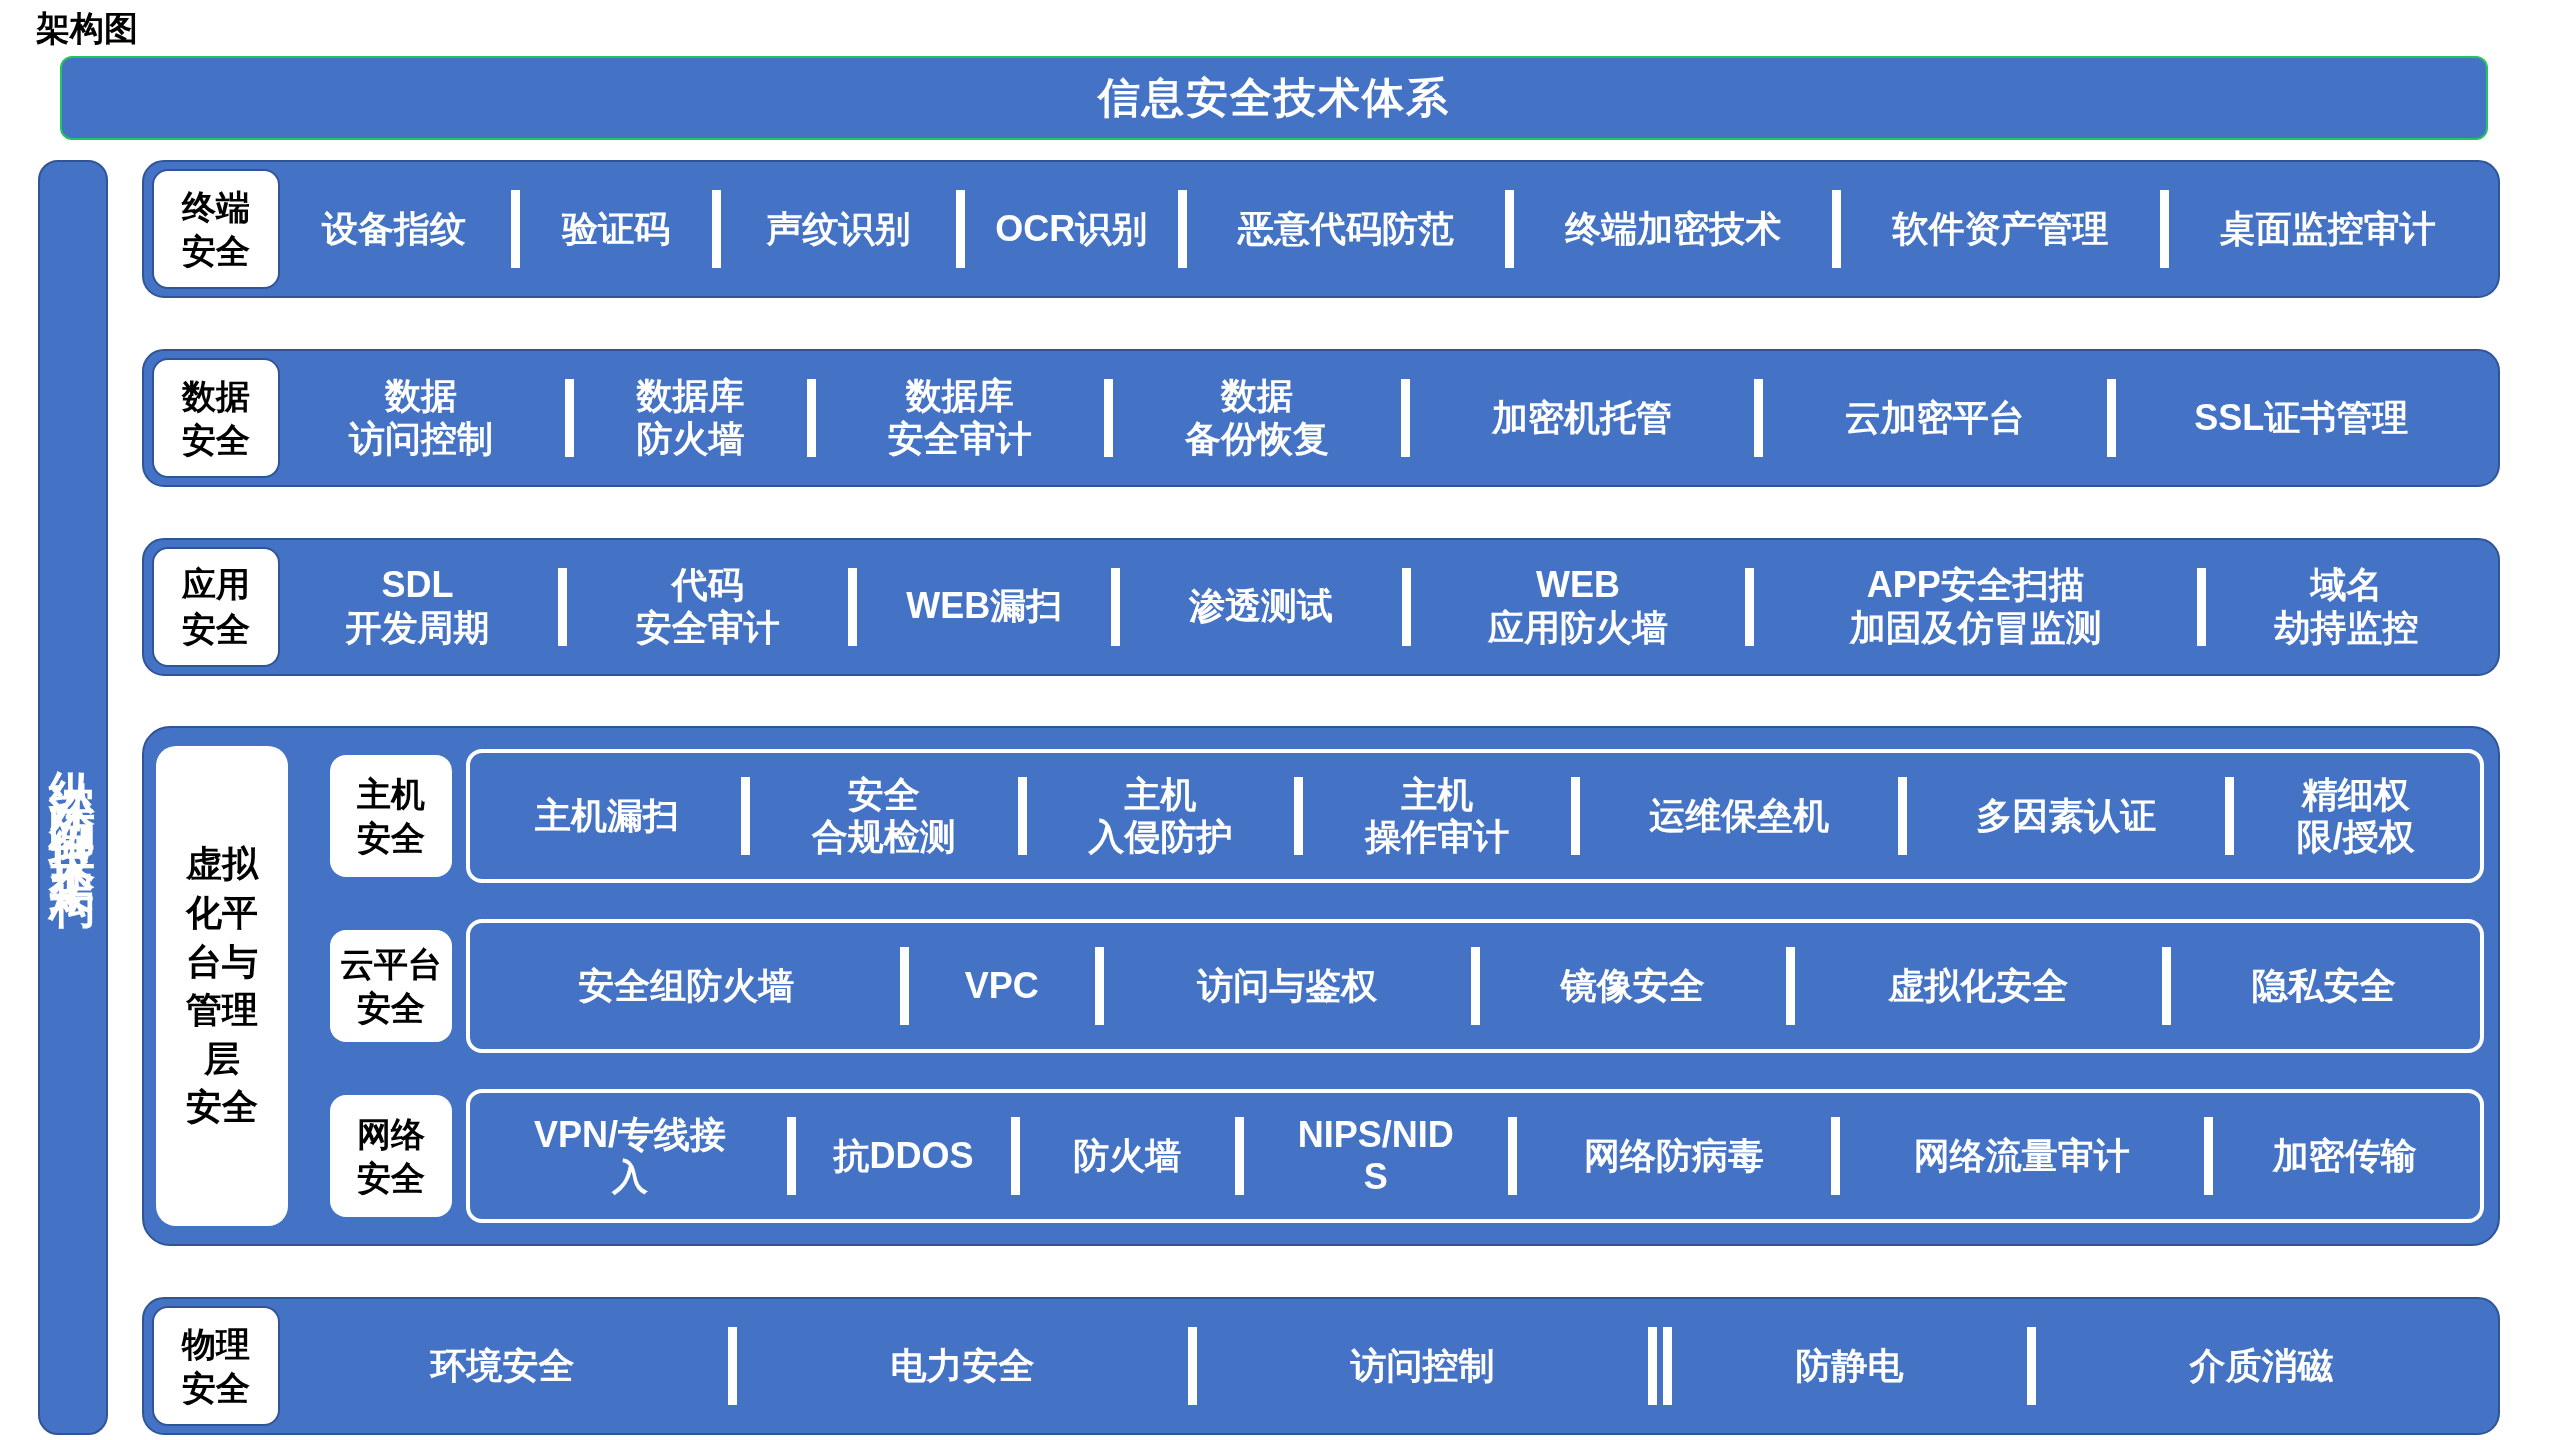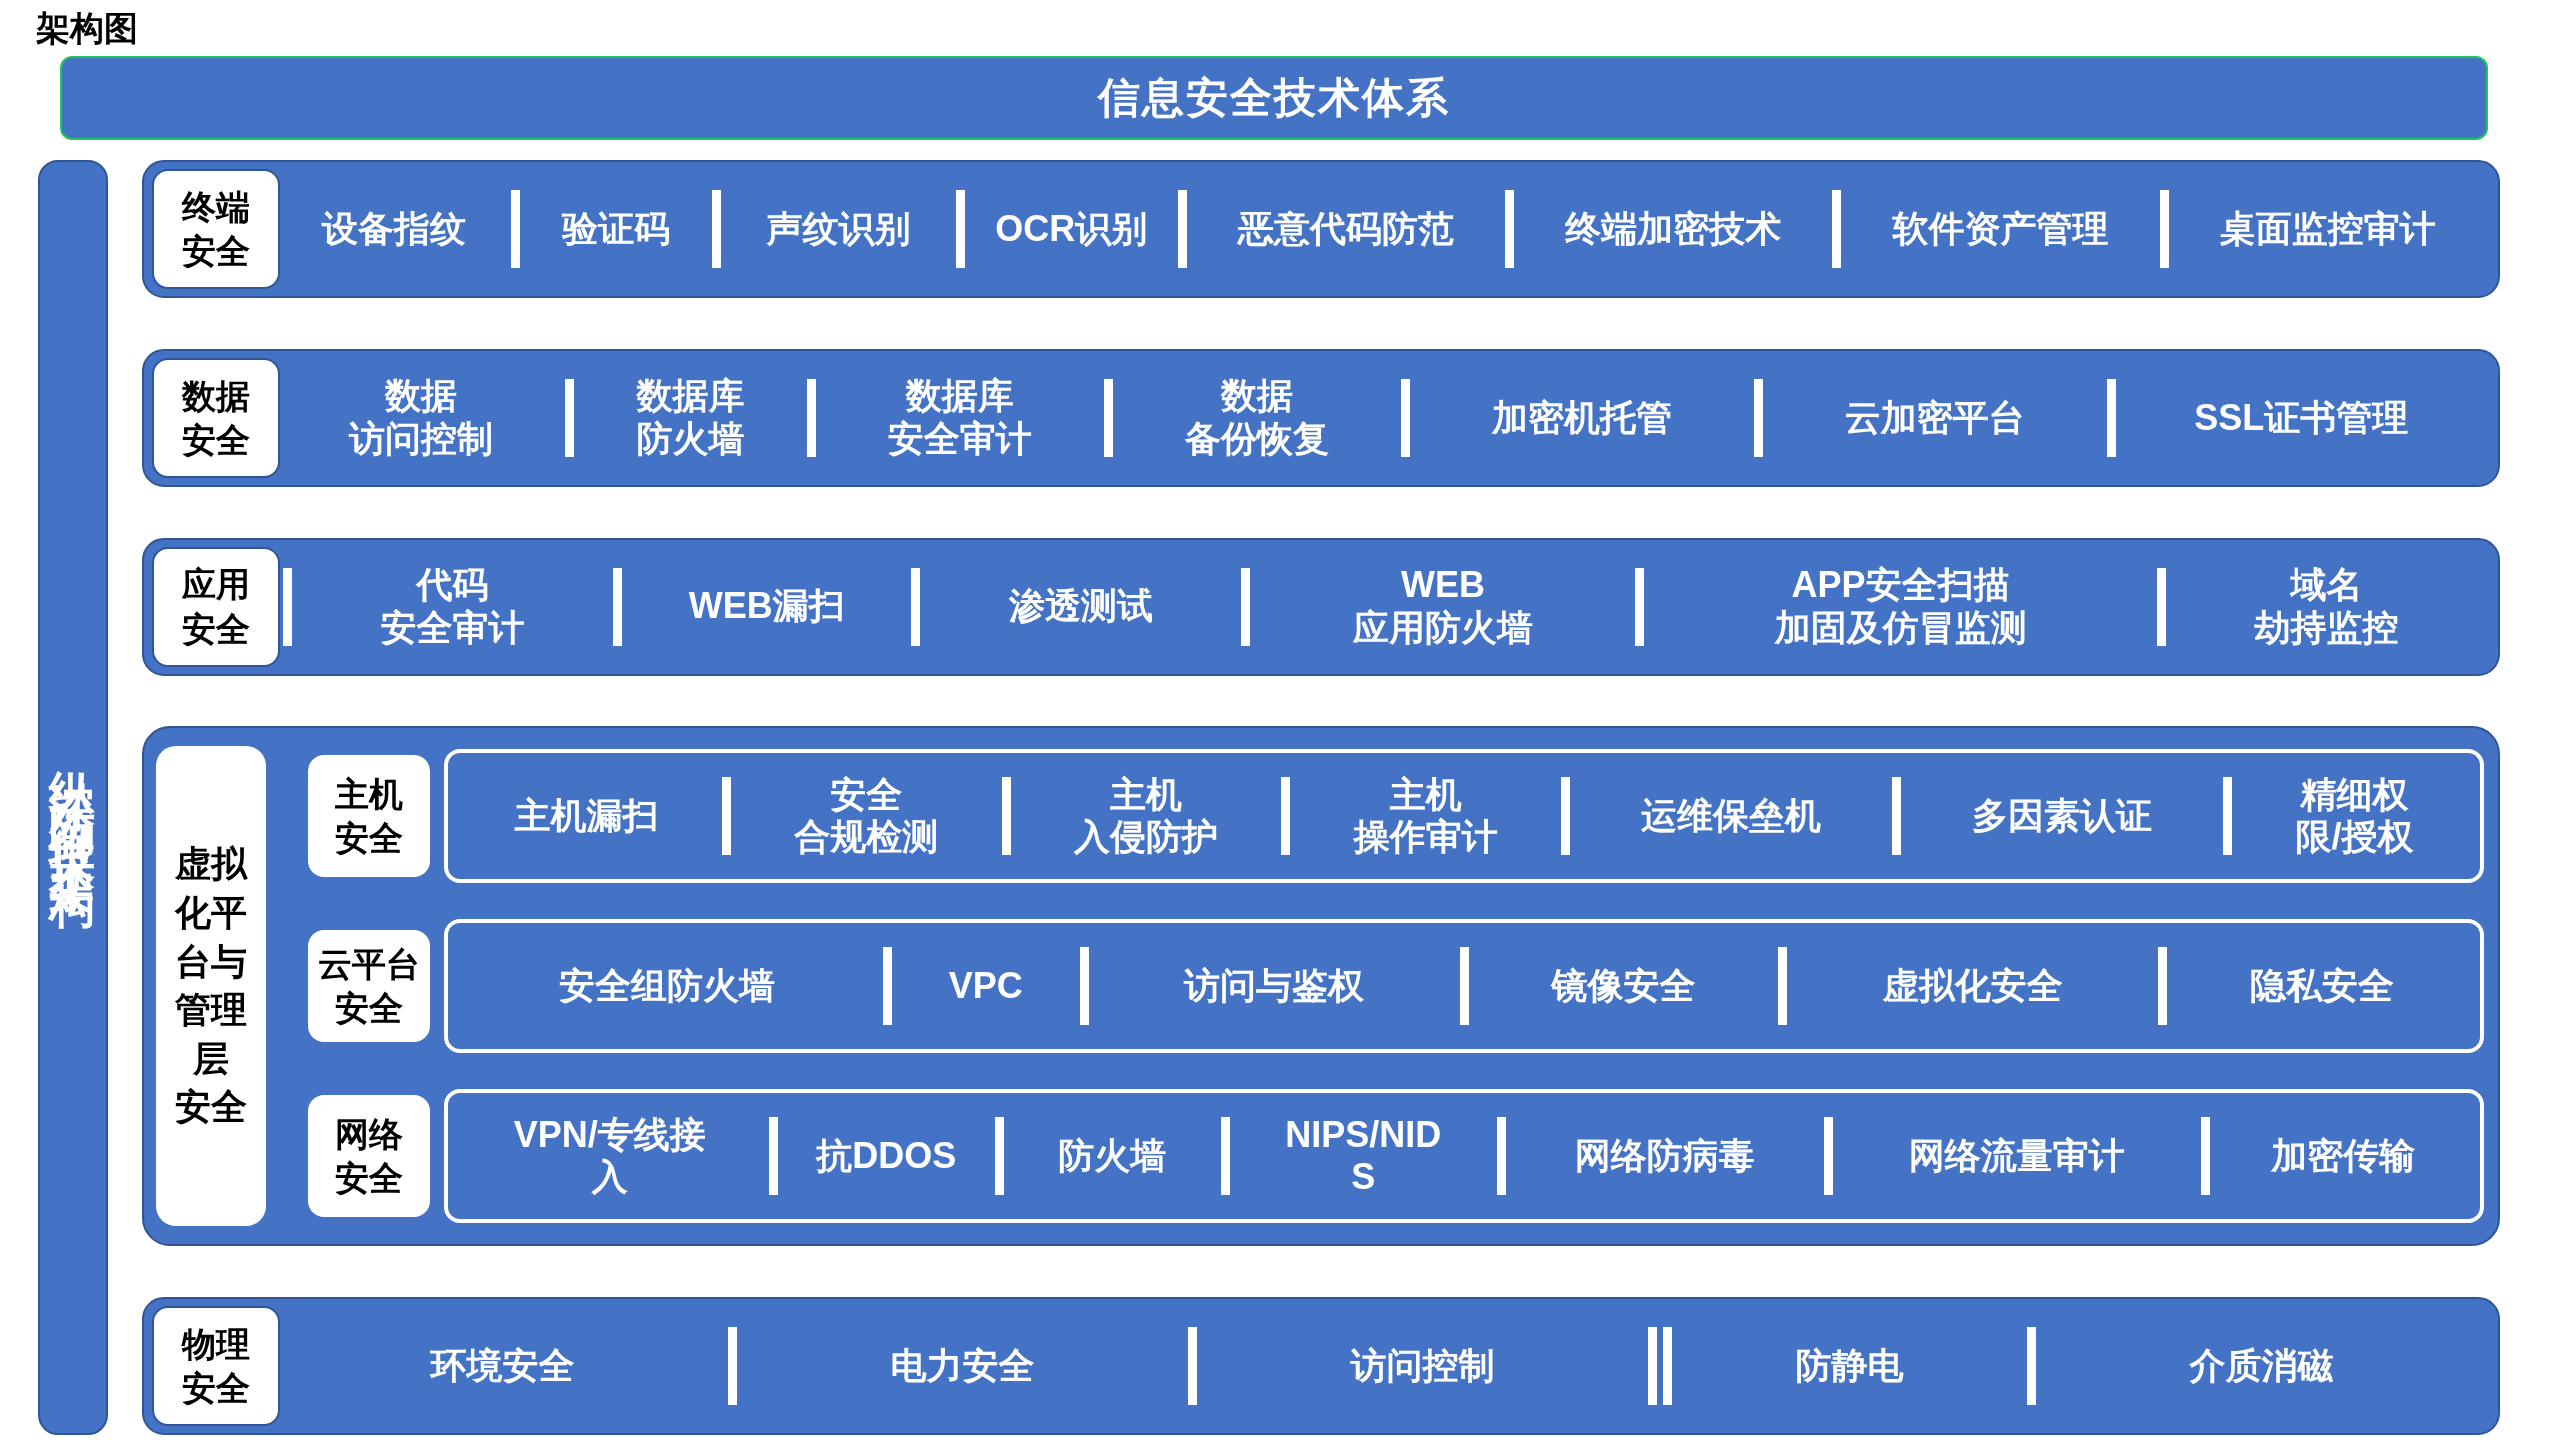--- a/index.html
+++ b/index.html
@@ -44,21 +44,21 @@
   .item{
     color:#fff;font-size:36px;font-weight:bold;text-align:center;
     white-space:pre-line;line-height:1.18;min-width:0;flex-shrink:1;
   }
   .sep{width:9px;height:78px;background:#fff;flex:none;margin:0 3px;}
   .group{
     height:520px;background:#4472C4;border:2px solid #2F5597;border-radius:28px;
     display:flex;align-items:stretch;padding:14px 14px 14px 12px;box-sizing:border-box;gap:14px;
   }
   .group-label{
-    width:110px;background:#fff;border-radius:20px;flex:none;margin:4px 0;
+    width:132px;background:#fff;border-radius:20px;flex:none;margin:4px 0;
     display:flex;align-items:center;justify-content:center;
     font-size:36px;font-weight:bold;color:#000;text-align:center;
     white-space:pre-line;line-height:1.35;
   }
   .subrows{flex:1;display:flex;flex-direction:column;justify-content:space-between;min-width:0;}
   .subrow{display:flex;align-items:center;gap:14px;height:148px;padding-left:28px;}
   .sub-label{
     width:122px;height:122px;background:#fff;border-radius:16px;flex:none;
     display:flex;align-items:center;justify-content:center;
     font-size:34px;font-weight:bold;color:#000;text-align:center;
@@ -124,20 +124,22 @@
             <div class="sep"></div>
             <div class="item" style="flex: 10 1 60px;">云加密平台</div>
             <div class="sep"></div>
             <div class="item" style="flex: 11 1 60px;">SSL证书管理</div>
           </div>
         </div>
         <div class="row">
           <div class="row-label">应用
 安全</div>
           <div class="items">
+            <div class="item" style="flex: 8 1 60px;">SDL
+开发周期</div>
             <div class="sep"></div>
             <div class="item" style="flex: 8 1 60px;">代码
 安全审计</div>
             <div class="sep"></div>
             <div class="item" style="flex: 7 1 60px;">WEB漏扫</div>
             <div class="sep"></div>
             <div class="item" style="flex: 8 1 60px;">渗透测试</div>
             <div class="sep"></div>
             <div class="item" style="flex: 10 1 60px;">WEB
 应用防火墙</div>

